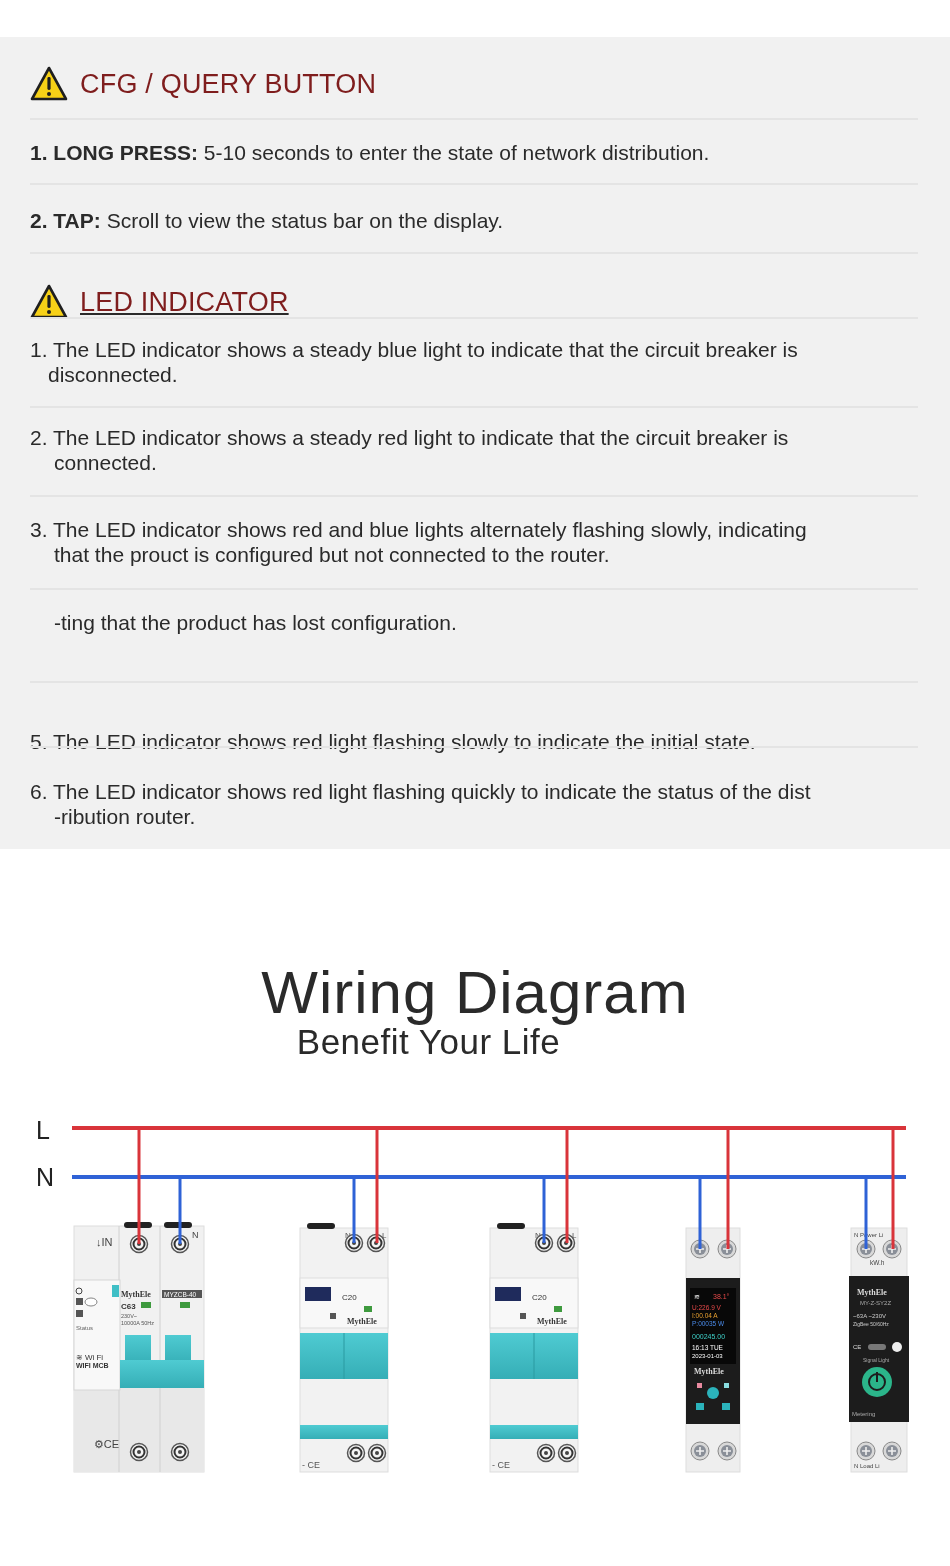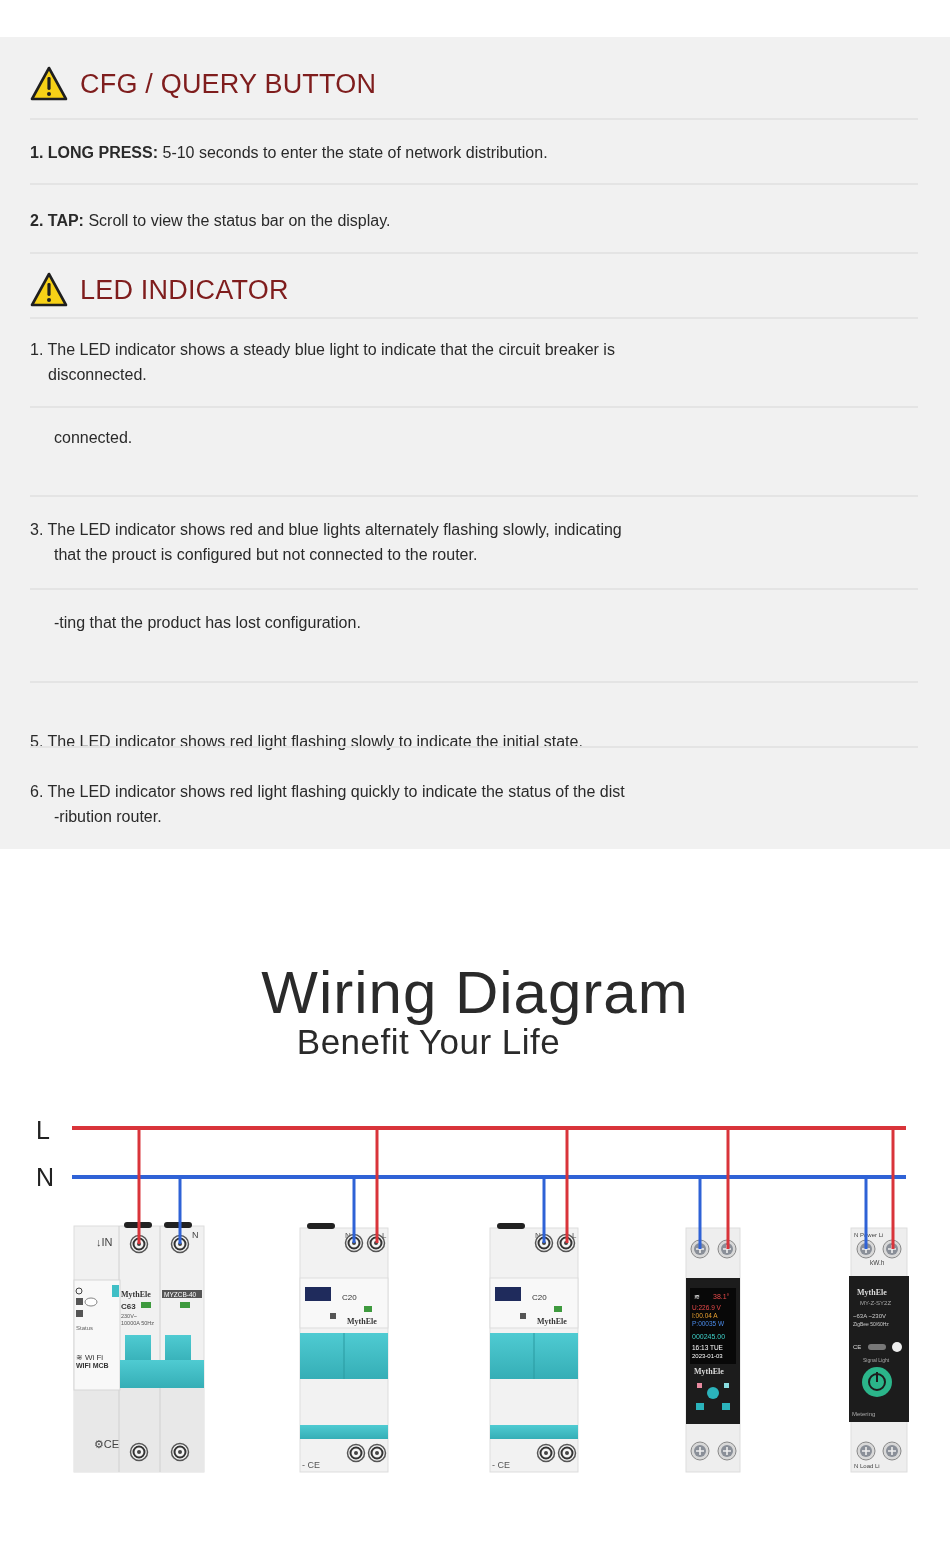--- a/index.html
+++ b/index.html
@@ -2,21 +2,21 @@
 <html><head>
 <meta charset="utf-8">
 <style>
   * { box-sizing: border-box; margin: 0; padding: 0; }
   html, body { width: 950px; height: 1566px; background: #ffffff; font-family: "Liberation Sans", sans-serif; color: #2a2a2a; overflow: hidden; }
   .panel { position: absolute; left: 0; top: 37px; width: 950px; height: 812px; background: #f1f1f1; }
   .sec-head { position: absolute; left: 30px; display: flex; align-items: center; height: 40px; }
   .sec-head .warn { width: 38px; height: 36px; margin-right: 12px; }
   .sec-head .title { font-size: 27px; color: #7f1d1d; letter-spacing: 0.2px; }
   .divider { position: absolute; left: 30px; width: 888px; height: 2px; background: #e4e4e4; }
-  .row { position: absolute; left: 30px; width: 890px; font-size: 16px; line-height: 25px; color: #2a2a2a; }
+  .row { position: absolute; left: 30px; width: 890px; font-size: 21px; line-height: 25px; color: #2a2a2a; }
   .row b { font-weight: bold; }
   .row .cont { padding-left: 24px; display: block; }
   .wd-title { position: absolute; left: 0; width: 950px; top: 958px; text-align: center; font-size: 60px; font-weight: normal; color: #2a2a2a; letter-spacing: 1px; }
   .wd-sub { position: absolute; left: 0; width: 857px; top: 1022px; text-align: center; font-size: 35px; color: #2a2a2a; letter-spacing: 0.5px; }
   .bus-label { position: absolute; left: 36px; font-size: 25px; color: #222; }
   svg.diagram { position: absolute; left: 0; top: 1100px; }
   .small { font-family: "Liberation Sans", sans-serif; }
 </style>
 </head>
 <body>
@@ -34,37 +34,38 @@
 <div class="divider" style="top:118px;"></div>
 <div class="row" style="top:140px;">
   <b>1. LONG PRESS:</b><span> 5-10 seconds to enter the state of network distribution.</span>
 </div>
 <div class="divider" style="top:183px;"></div>
 <div class="row" style="top:208px;">
   <b>2. TAP:</b><span> Scroll to view the status bar on the display.</span>
 </div>
 <div class="divider" style="top:252px;"></div>
 
-<div class="sec-head" style="top:270px;">
+<div class="sec-head" style="top:282px;text-decoration:underline;">
   <svg class="warn" viewBox="0 0 38 36">
     <path d="M19 2 L36 33 L2 33 Z" fill="#f7d117" stroke="#1f1f1f" stroke-width="2.6" stroke-linejoin="round"></path>
     <rect x="17.4" y="11" width="3.2" height="13" rx="1.4" fill="#1f1f1f"></rect>
     <circle cx="19" cy="28" r="2" fill="#1f1f1f"></circle>
   </svg>
   <span class="title">LED INDICATOR</span>
 </div>
 <div class="divider" style="top:317px;"></div>
 
 <div class="row" style="top:337px;">
   <span>1. The LED indicator shows a steady blue light to indicate that the circuit breaker is</span>
   <span class="cont" style="padding-left:18px;">disconnected.</span>
 </div>
 <div class="divider" style="top:406px;"></div>
 
 <div class="row" style="top:425px;">
+  <span>2. The LED indicator shows a steady red light to indicate that the circuit breaker is</span>
   <span class="cont">connected.</span>
 </div>
 <div class="divider" style="top:495px;"></div>
 
 <div class="row" style="top:517px;">
   <span>3. The LED indicator shows red and blue lights alternately flashing slowly, indicating</span>
   <span class="cont">that the prouct is configured but not connected to the router.</span>
 </div>
 <div class="divider" style="top:588px;"></div>
 

